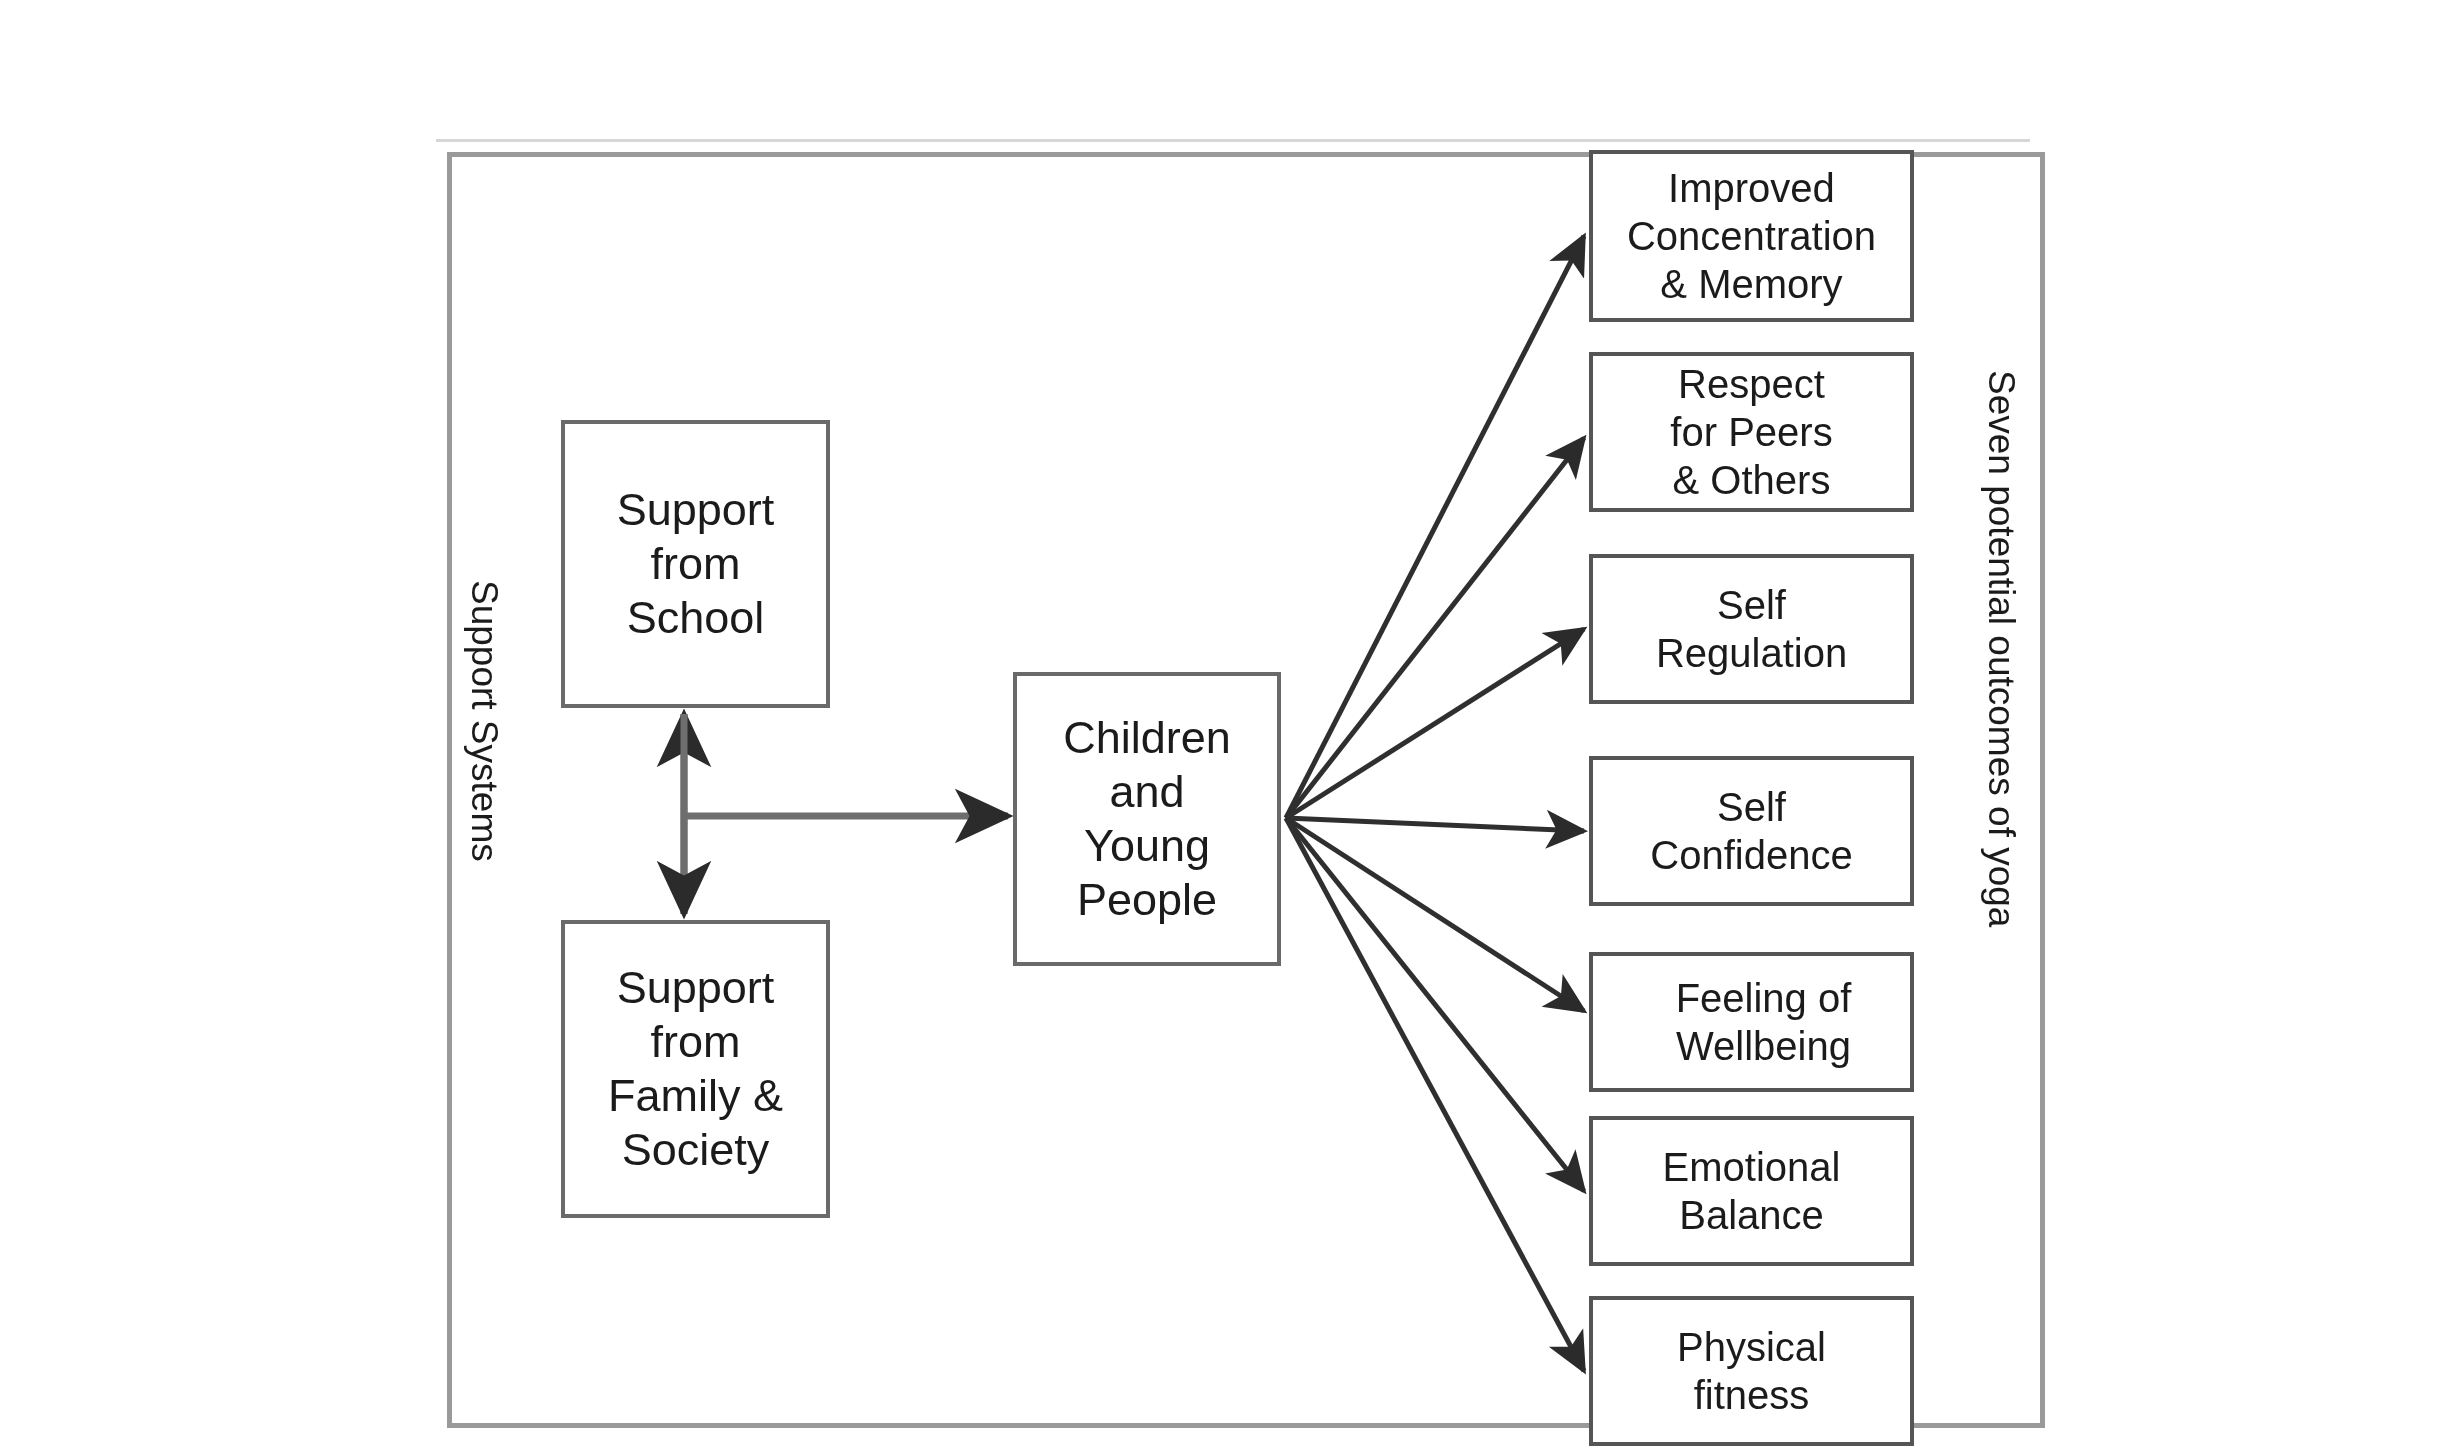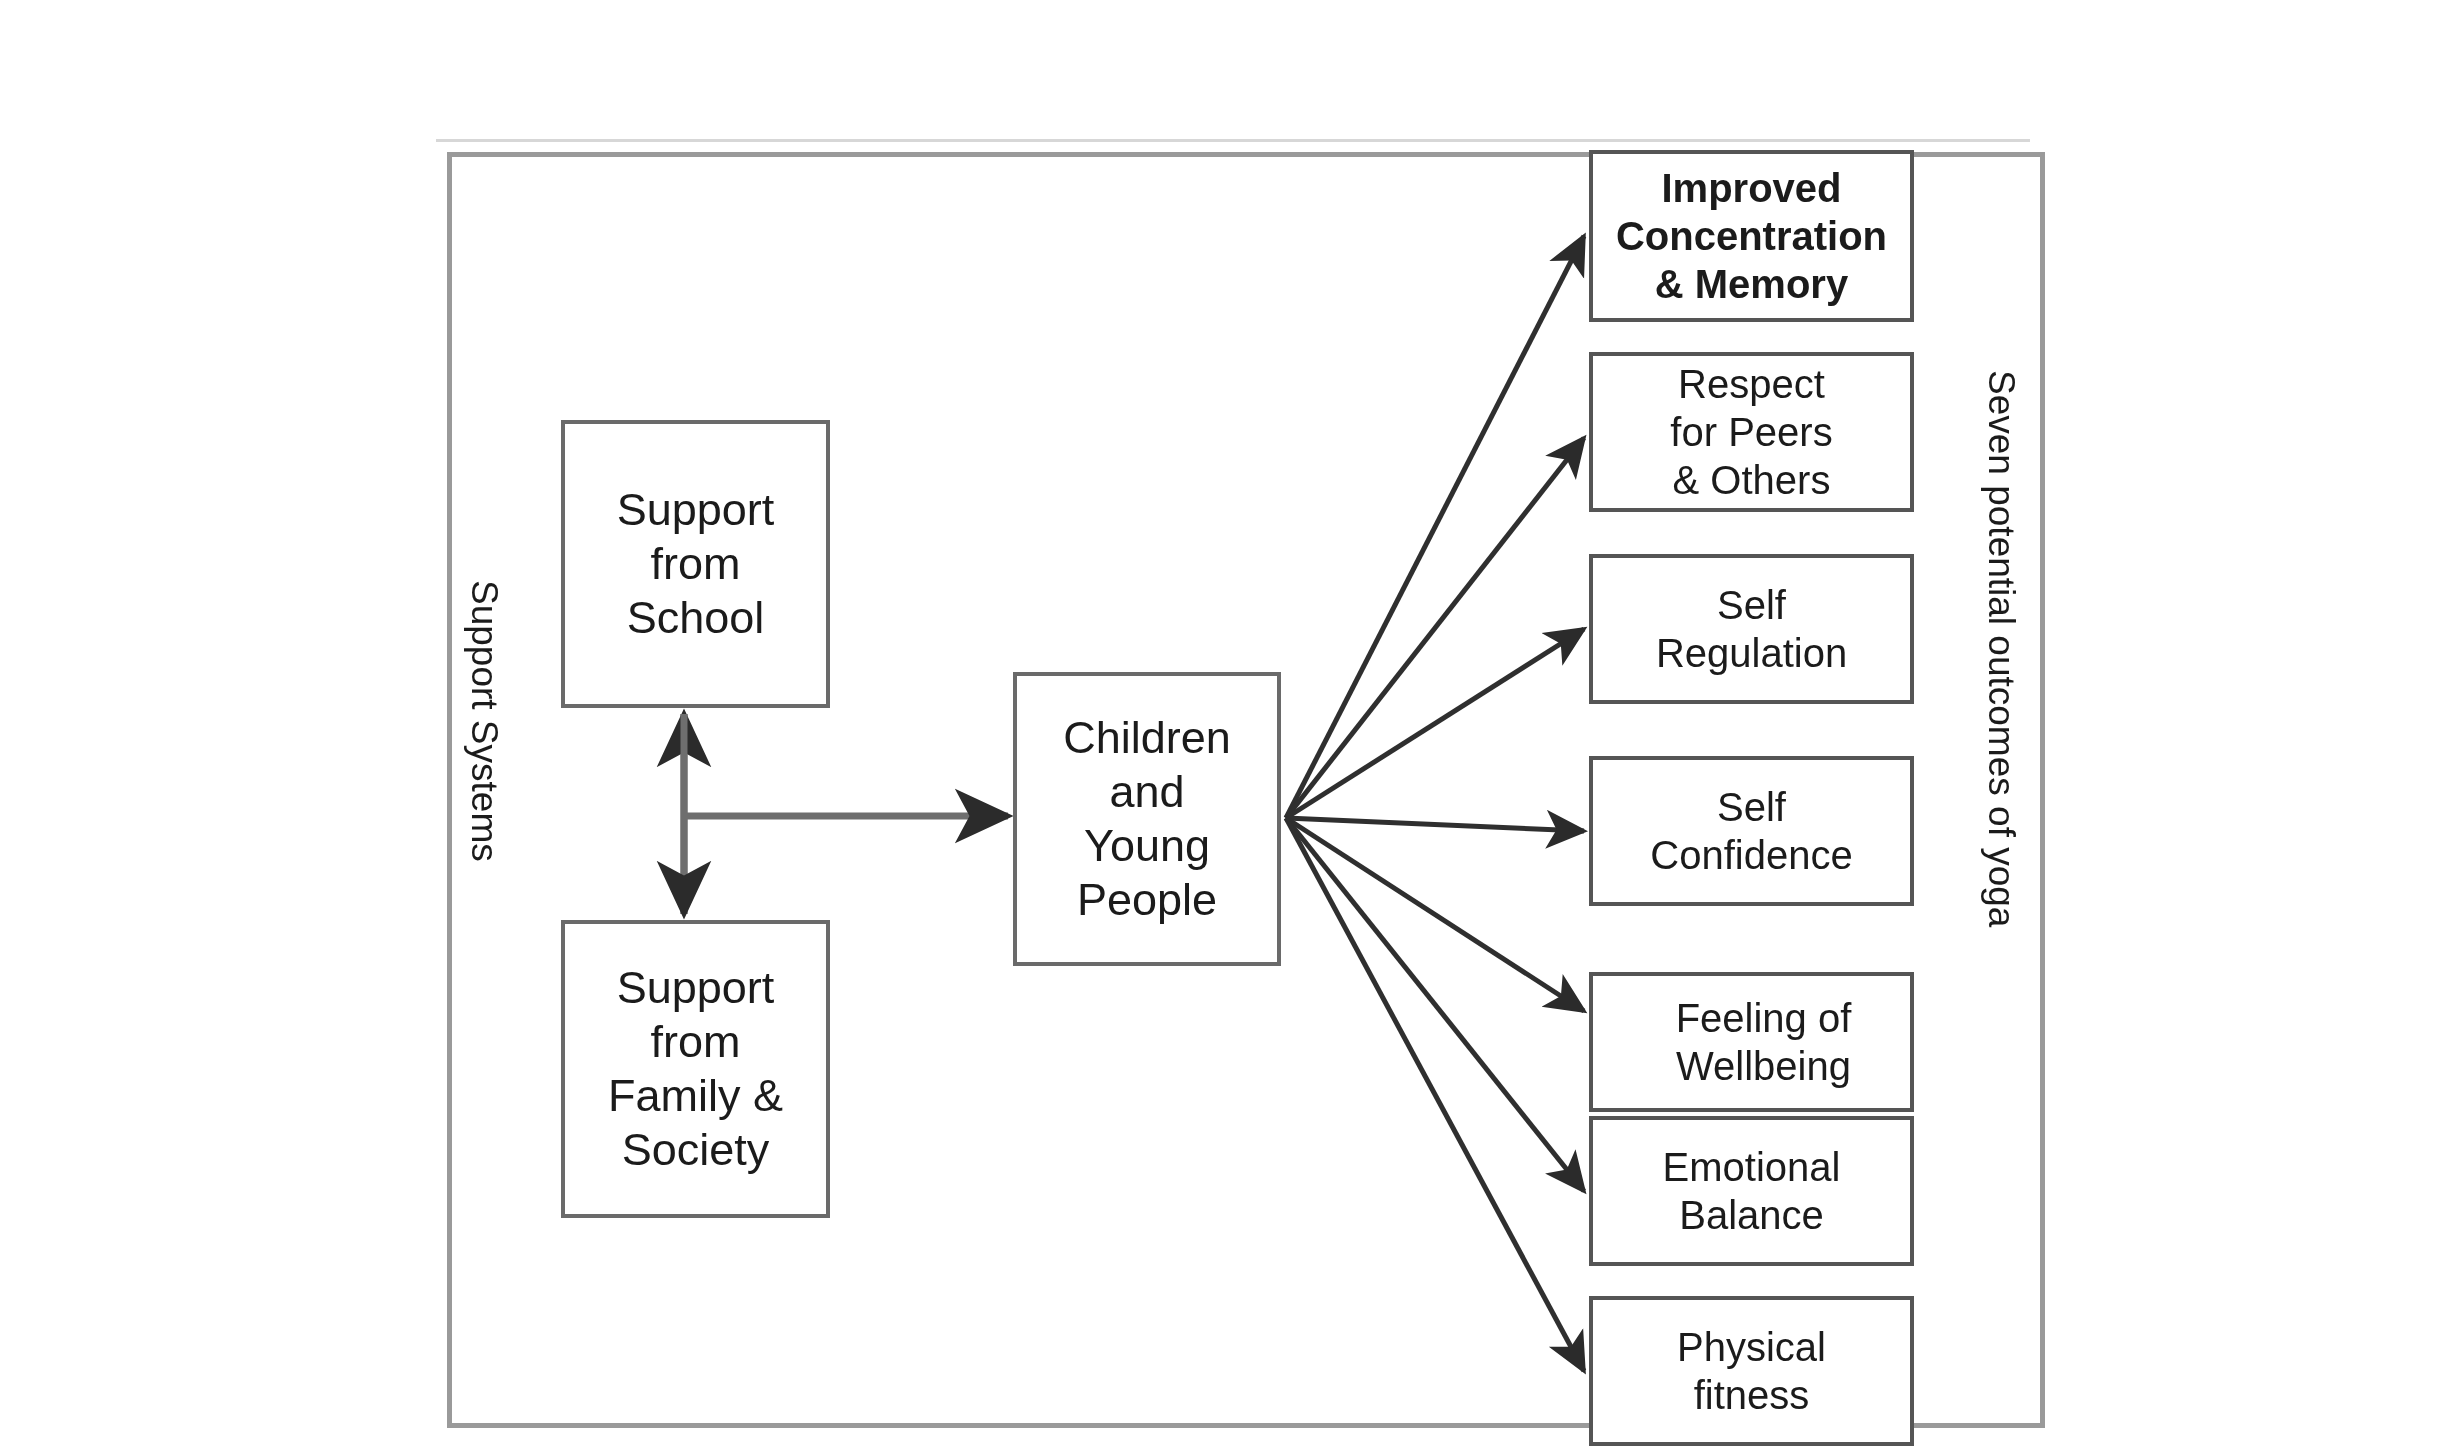--- a/index.html
+++ b/index.html
@@ -77,25 +77,25 @@
     border-color: #6a6a6a;
   }
 
   
   .node.outcome {
     left: 1589px;
     width: 325px;
     font-size: 40px;
     border-color: #555555;
   }
-  #box-out-0 { top: 150px;  height: 172px; font-weight: bold; }
+  #box-out-0 { top: 150px;  height: 172px; }
   #box-out-1 { top: 352px;  height: 160px; }
   #box-out-2 { top: 554px;  height: 150px; }
   #box-out-3 { top: 756px;  height: 150px; }
-  #box-out-4 { top: 972px;  height: 140px; padding-left: 24px; }
+  #box-out-4 { top: 952px;  height: 140px; padding-left: 24px; }
   #box-out-5 { top: 1116px; height: 150px; }
   #box-out-6 { top: 1296px; height: 150px; }
 
   
   .side-caption {
     position: absolute;
     color: #1b1b1b;
     font-size: 37px;
     white-space: nowrap;
     transform-origin: left top;

